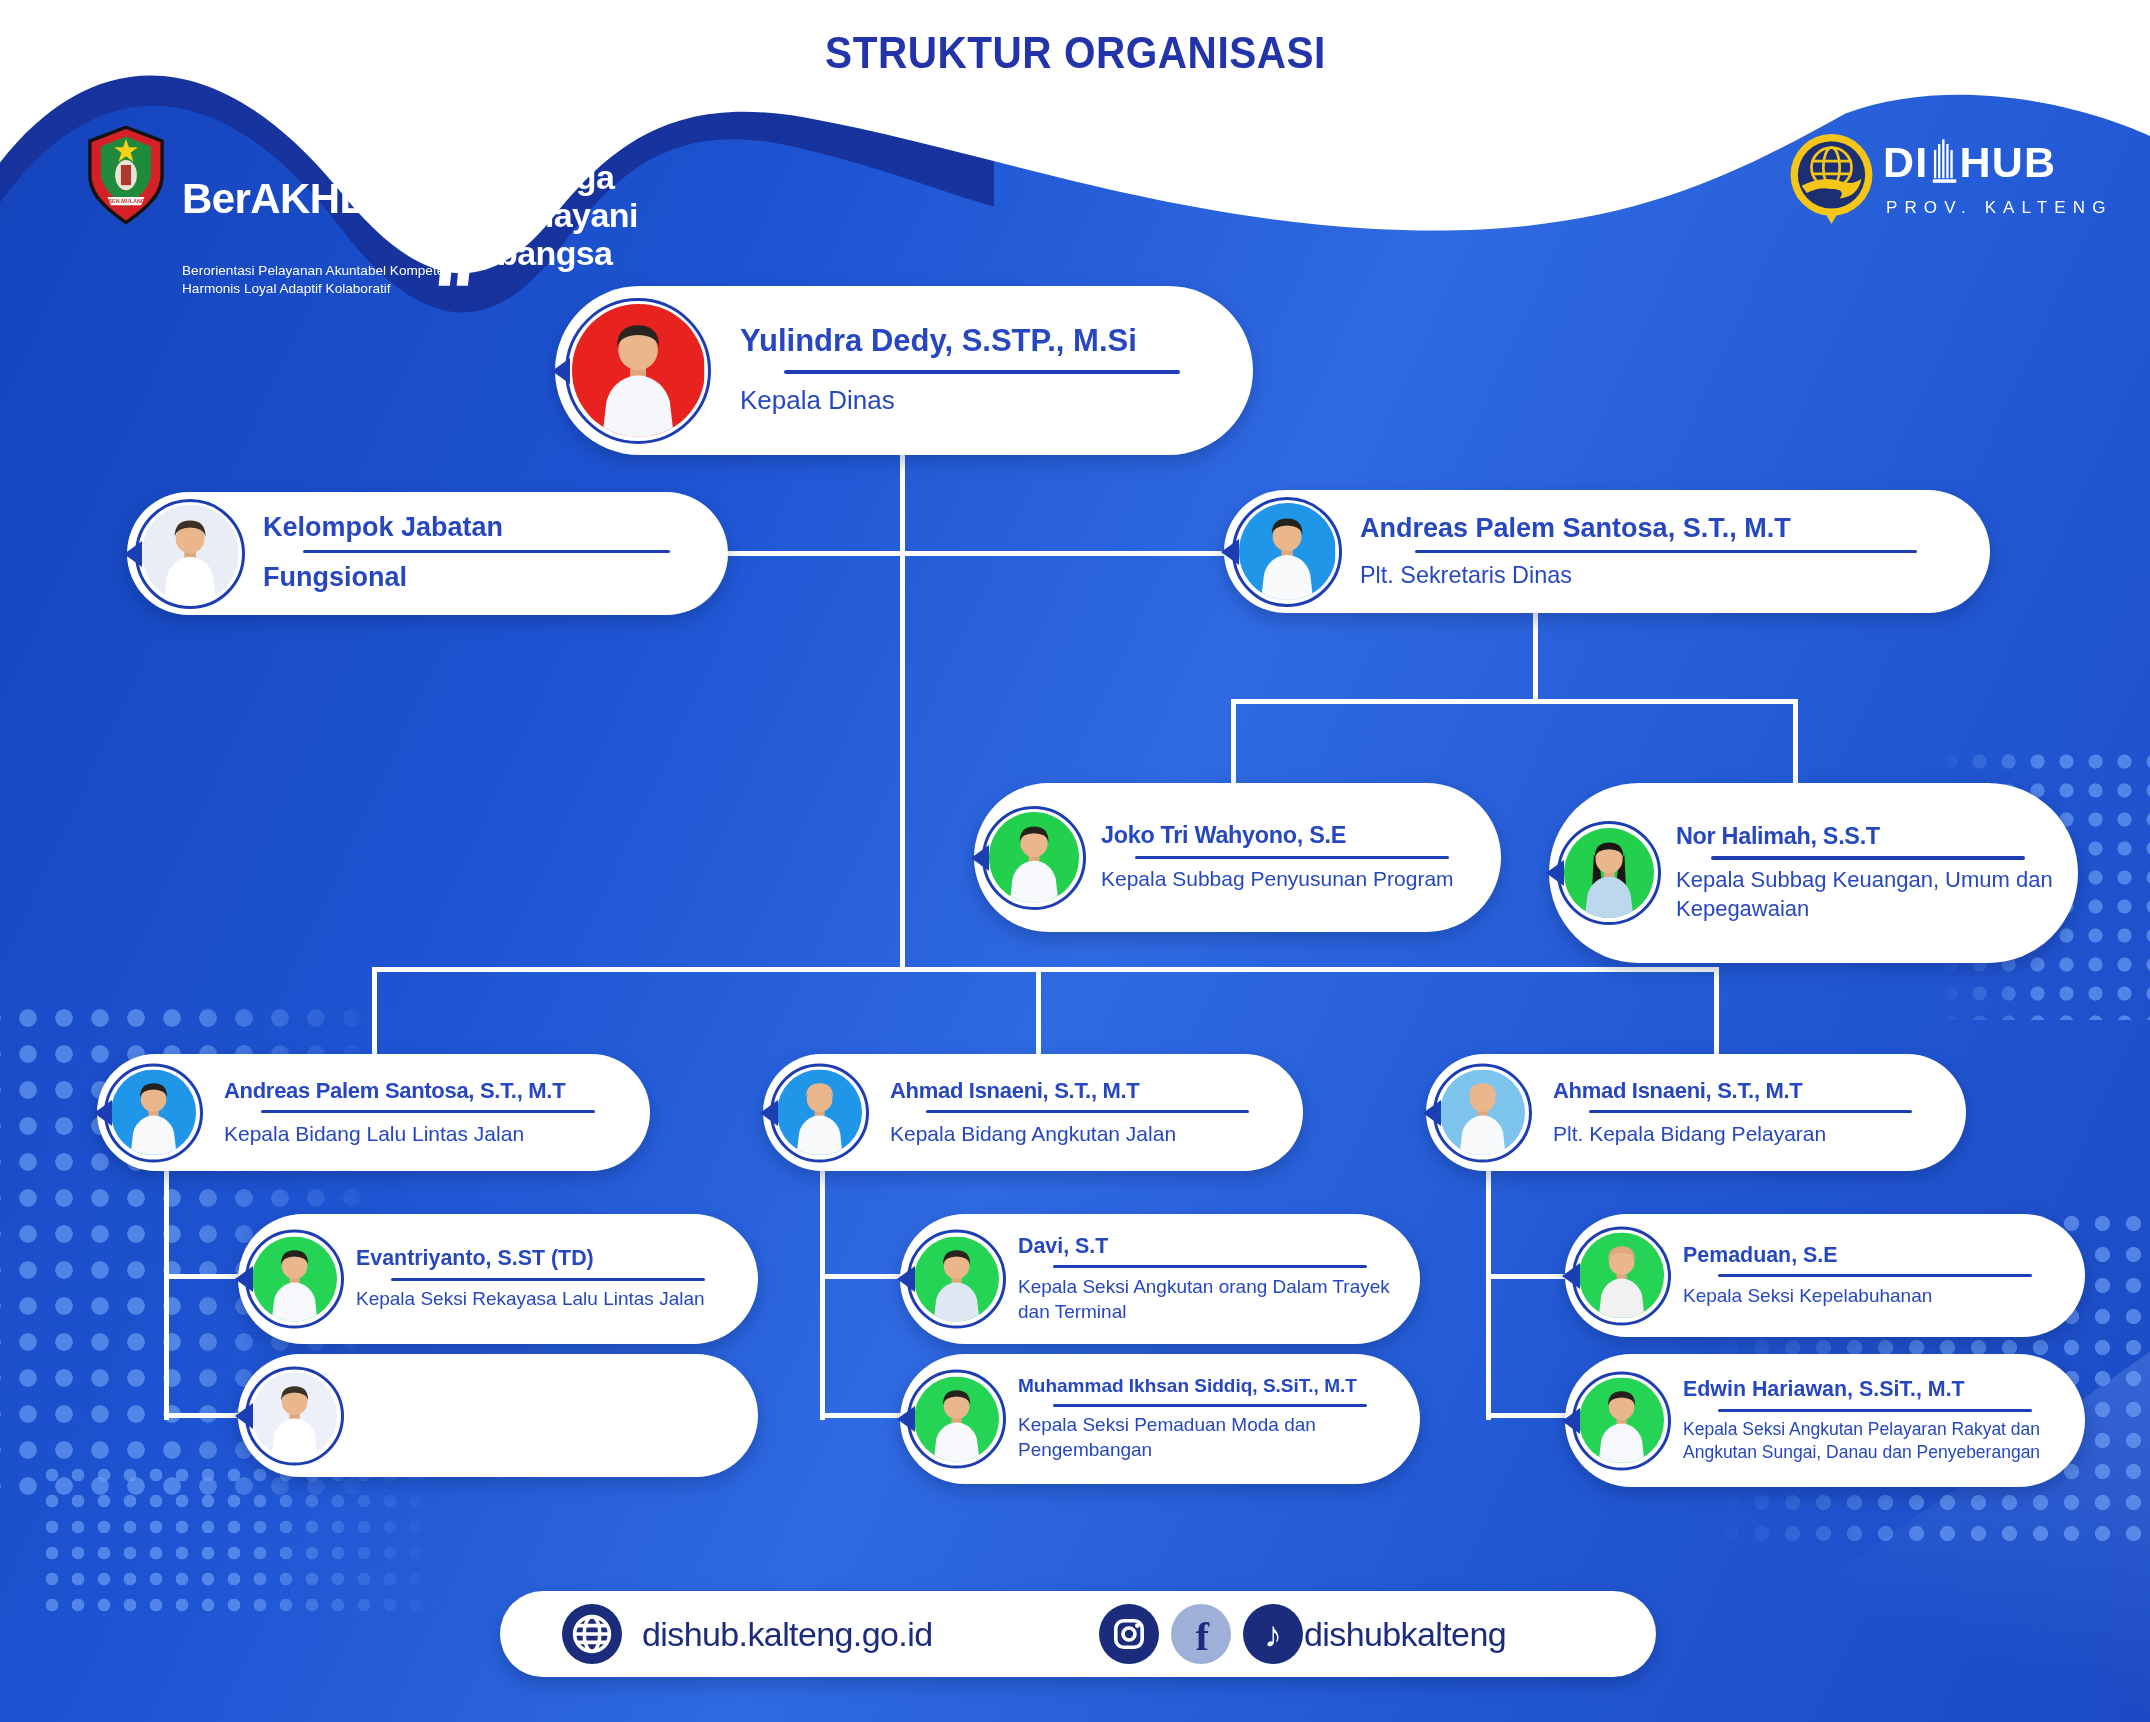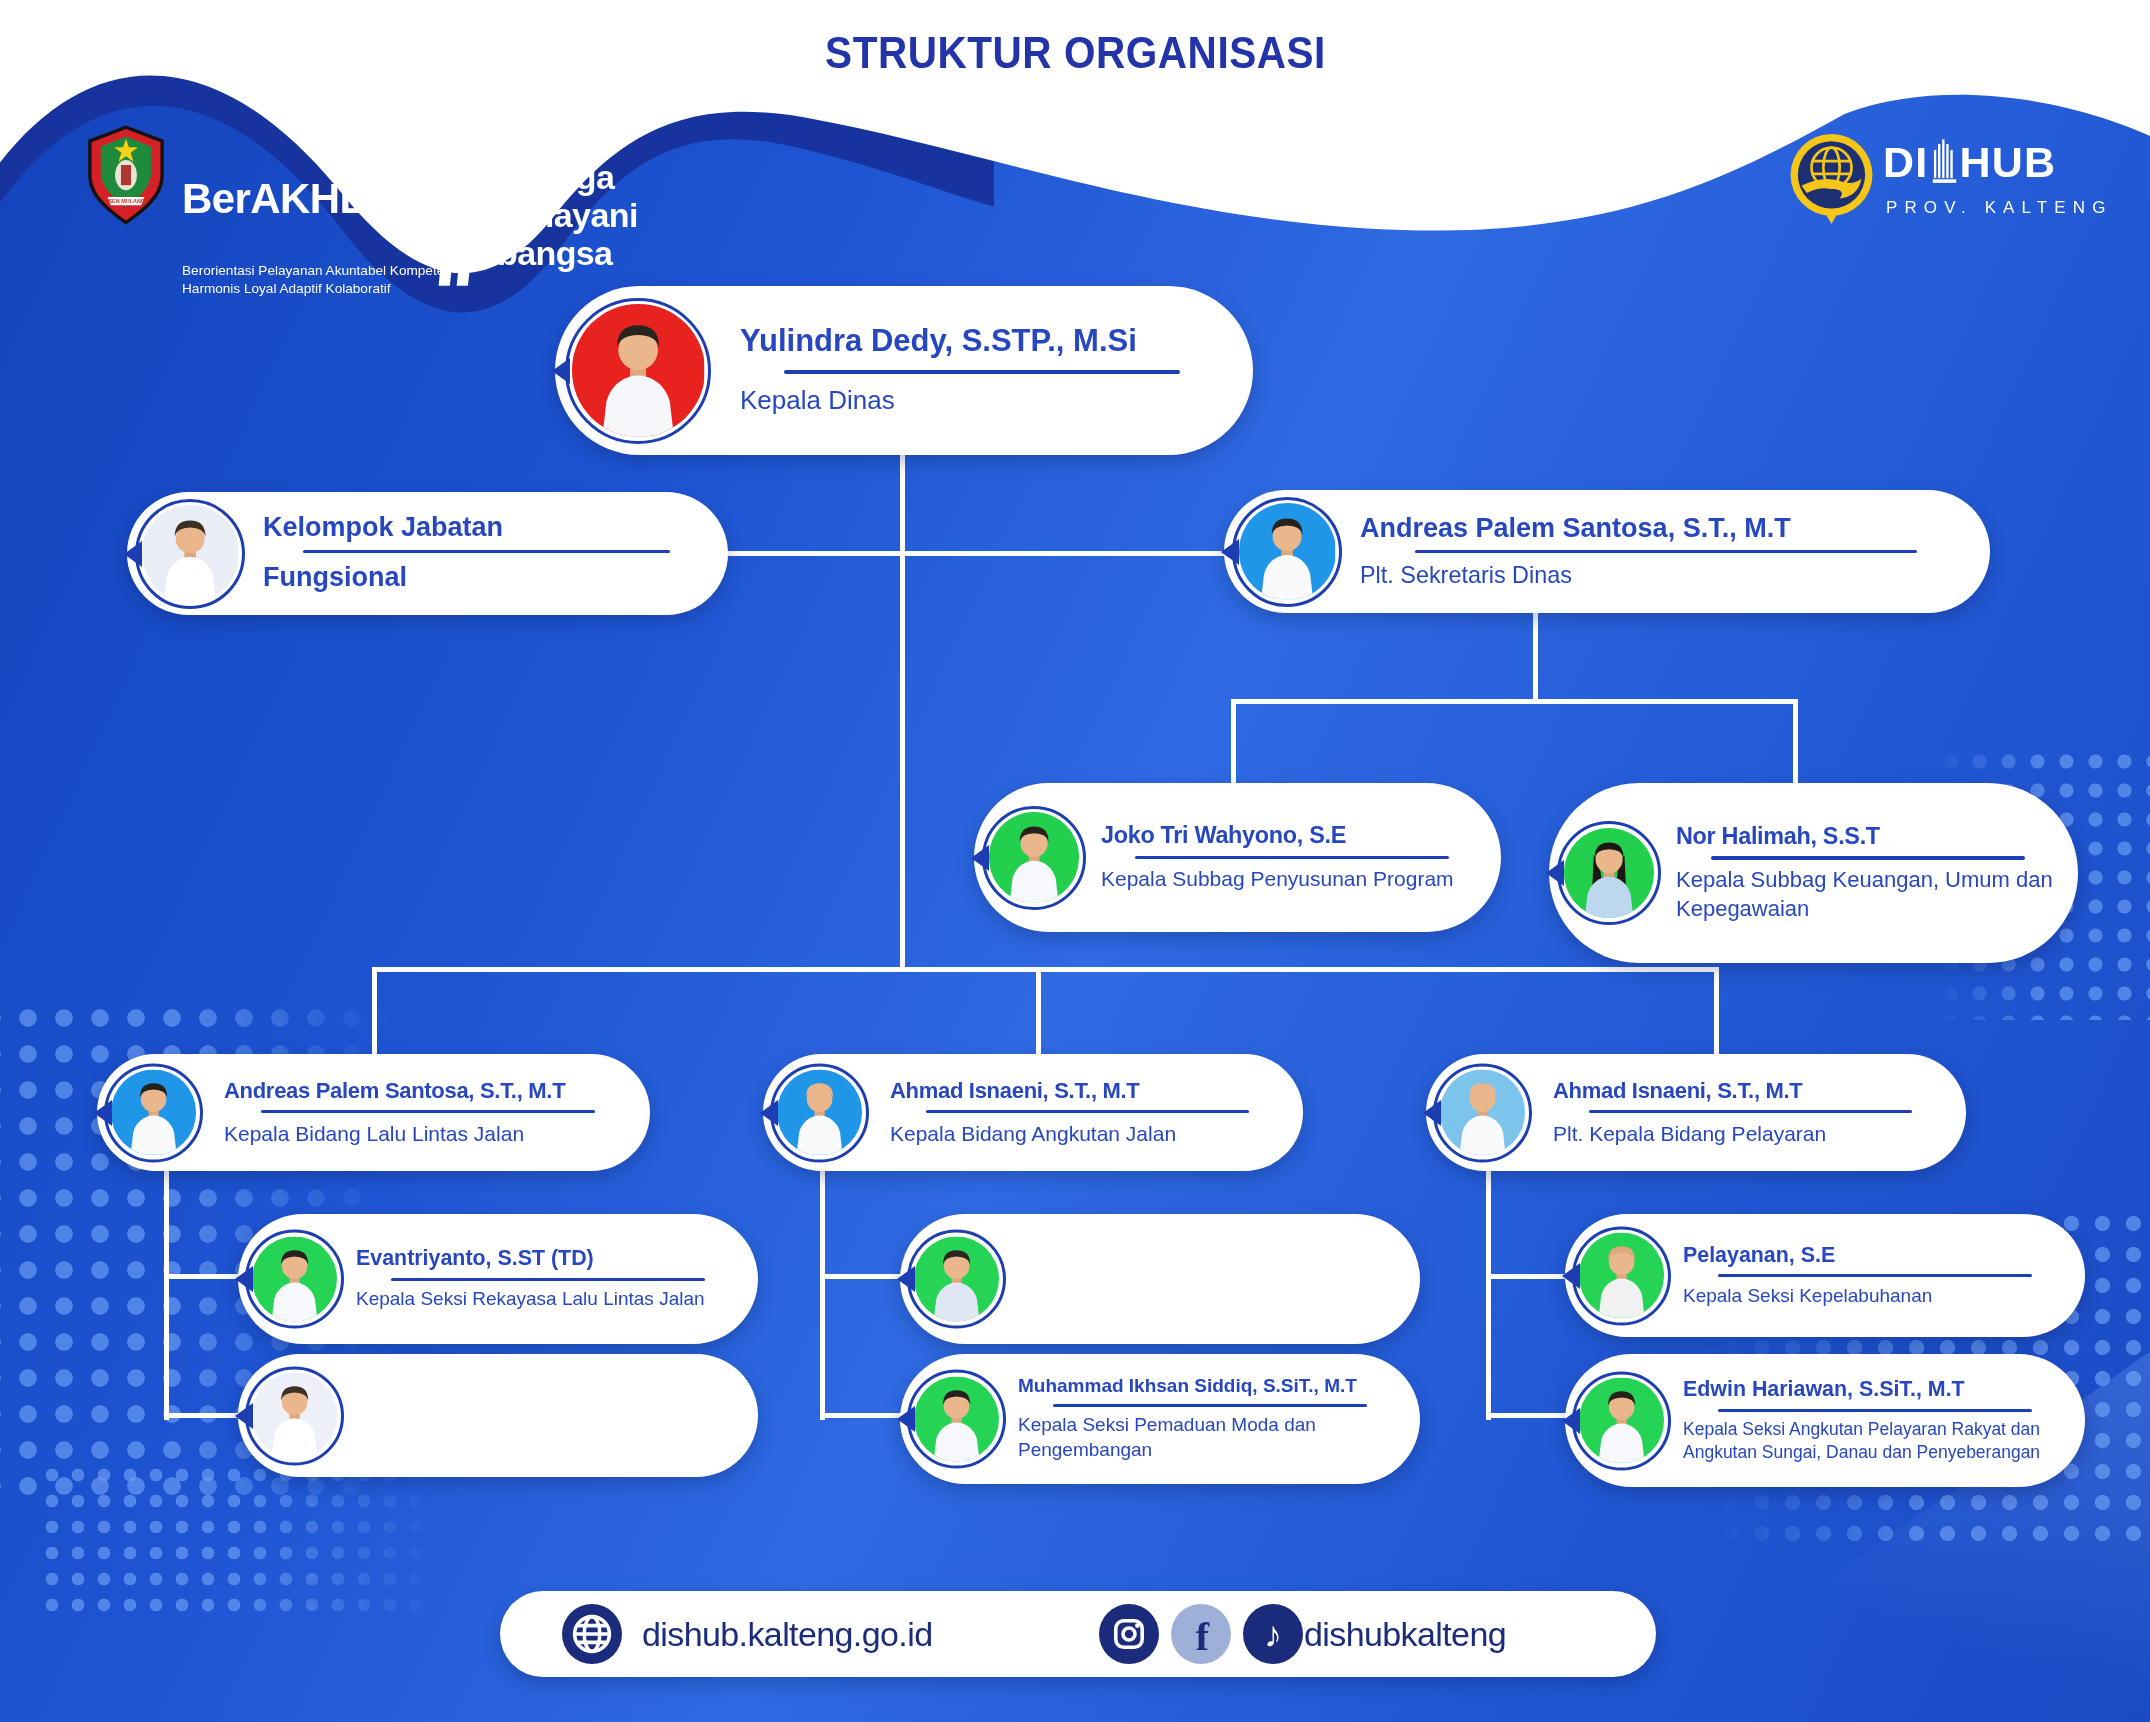--- a/index.html
+++ b/index.html
@@ -367,20 +367,25 @@
     <svg viewBox="0 0 100 100" preserveAspectRatio="none">
       <rect width="100" height="100" fill="#25d355"></rect>
       <path d="M33,30 L31,72 Q37,77 44,74 L39,38 Z M67,30 L69,72 Q63,77 56,74 L61,38 Z" fill="none"></path>
       <rect x="44" y="40" width="12" height="16" fill="#dfa77c"></rect>
       <path d="M50,54 C39,54 29,62 26,74 L23,100 L77,100 L74,74 C71,62 61,54 50,54 Z" fill="#dfe7f2"></path>
       <circle cx="50" cy="35" r="15" fill="#eab68b"></circle>
       <path d="M34,33 Q34,16 50,16 Q66,16 66,33 Q64,24 50,23.5 Q36,24 34,33 Z" fill="#2a241e"></path>
     </svg>
   </div>
   <div class="tail"></div>
+  <div class="txt">
+    <div class="name">Davi, S.T</div>
+    <div class="divider"></div>
+    <div class="role">Kepala Seksi Angkutan orang Dalam Trayek dan Terminal</div>
+  </div>
 </div>
 
 <div class="card xs tight" style="left:900px;top:1354px;width:520px;height:130px">
   <div class="pwrap p152">
     <svg viewBox="0 0 100 100" preserveAspectRatio="none">
       <rect width="100" height="100" fill="#25d355"></rect>
       <path d="M33,30 L31,72 Q37,77 44,74 L39,38 Z M67,30 L69,72 Q63,77 56,74 L61,38 Z" fill="none"></path>
       <rect x="44" y="40" width="12" height="16" fill="#dfa77c"></rect>
       <path d="M50,54 C39,54 29,62 26,74 L23,100 L77,100 L74,74 C71,62 61,54 50,54 Z" fill="#f6f8fb"></path>
       <circle cx="50" cy="35" r="15" fill="#eab68b"></circle>
@@ -401,21 +406,21 @@
       <rect width="100" height="100" fill="#25d355"></rect>
       <path d="M33,30 L31,72 Q37,77 44,74 L39,38 Z M67,30 L69,72 Q63,77 56,74 L61,38 Z" fill="none"></path>
       <rect x="44" y="40" width="12" height="16" fill="#dfa77c"></rect>
       <path d="M50,54 C39,54 29,62 26,74 L23,100 L77,100 L74,74 C71,62 61,54 50,54 Z" fill="#f1f1f1"></path>
       <circle cx="50" cy="35" r="15" fill="#eab68b"></circle>
       <path d="M34,33 Q34,16 50,16 Q66,16 66,33 Q64,24 50,23.5 Q36,24 34,33 Z" fill="#dca87e"></path>
     </svg>
   </div>
   <div class="tail"></div>
   <div class="txt">
-    <div class="name">Pelayanan, S.E</div>
+    <div class="name">Pemaduan, S.E</div>
     <div class="divider"></div>
     <div class="role">Kepala Seksi Kepelabuhanan</div>
   </div>
 </div>
 
 <div class="card xs edwin" style="left:1565px;top:1354px;width:520px;height:133px">
   <div class="pwrap p152">
     <svg viewBox="0 0 100 100" preserveAspectRatio="none">
       <rect width="100" height="100" fill="#25d355"></rect>
       <path d="M33,30 L31,72 Q37,77 44,74 L39,38 Z M67,30 L69,72 Q63,77 56,74 L61,38 Z" fill="none"></path>

